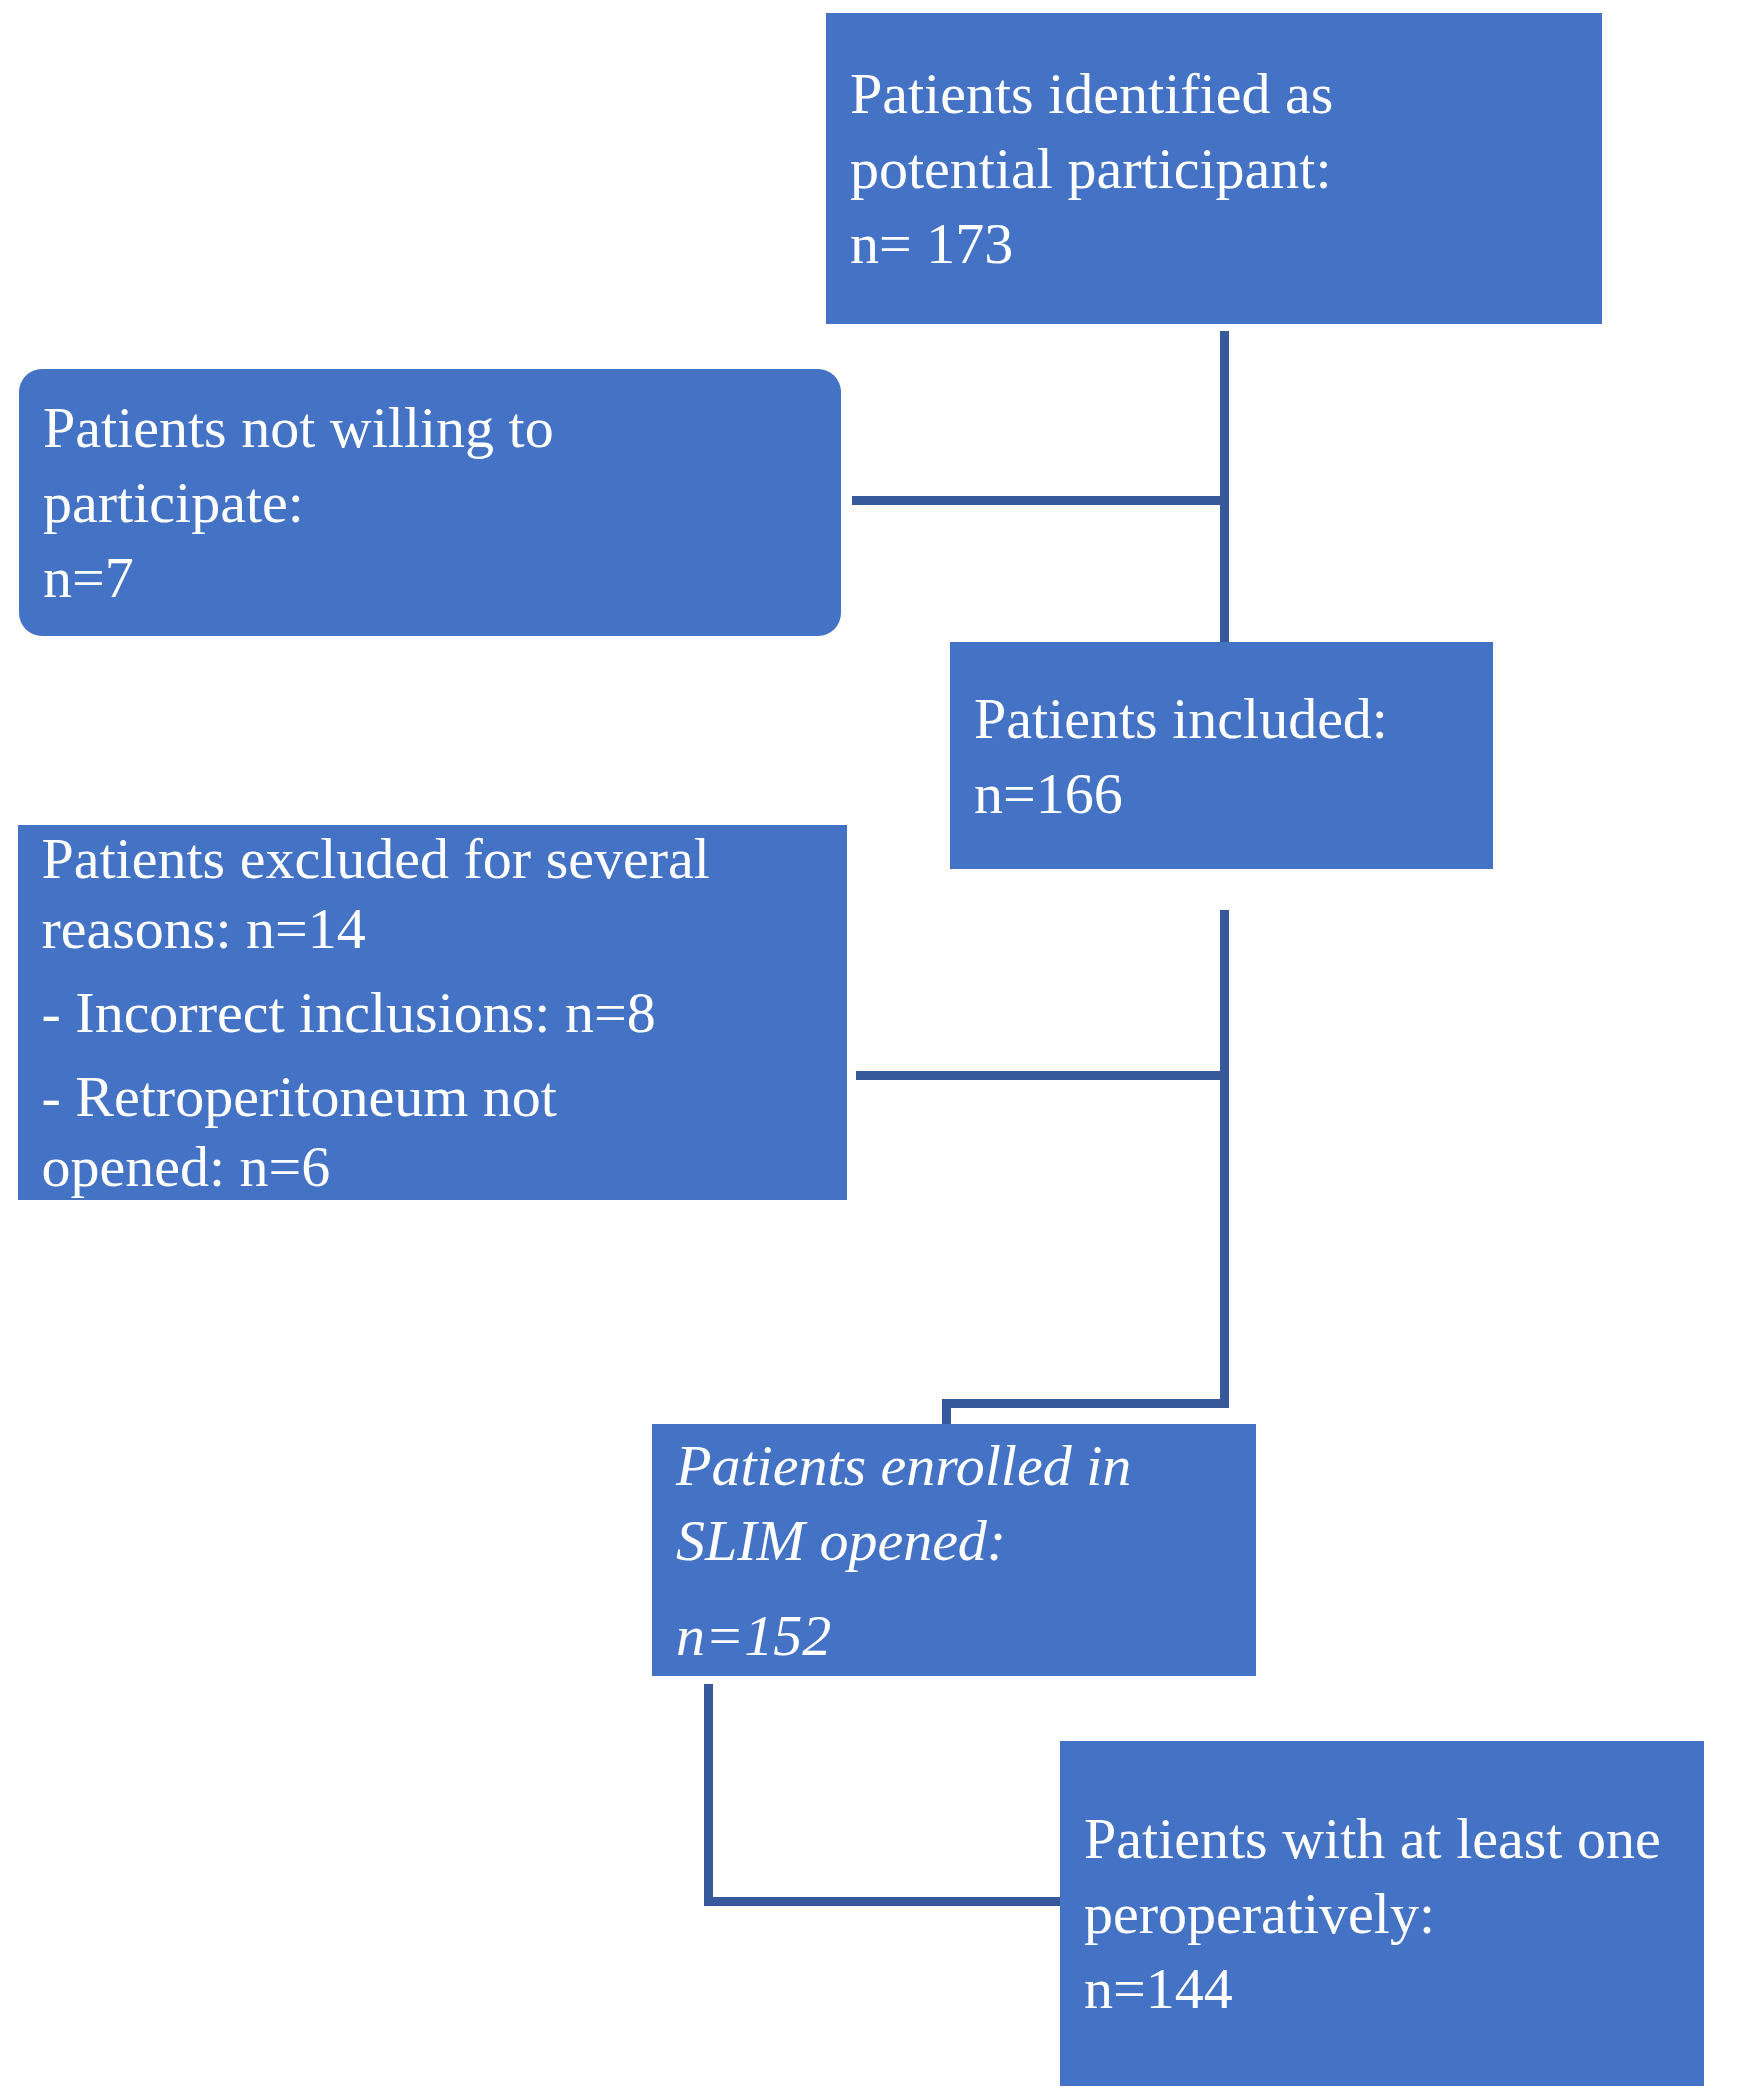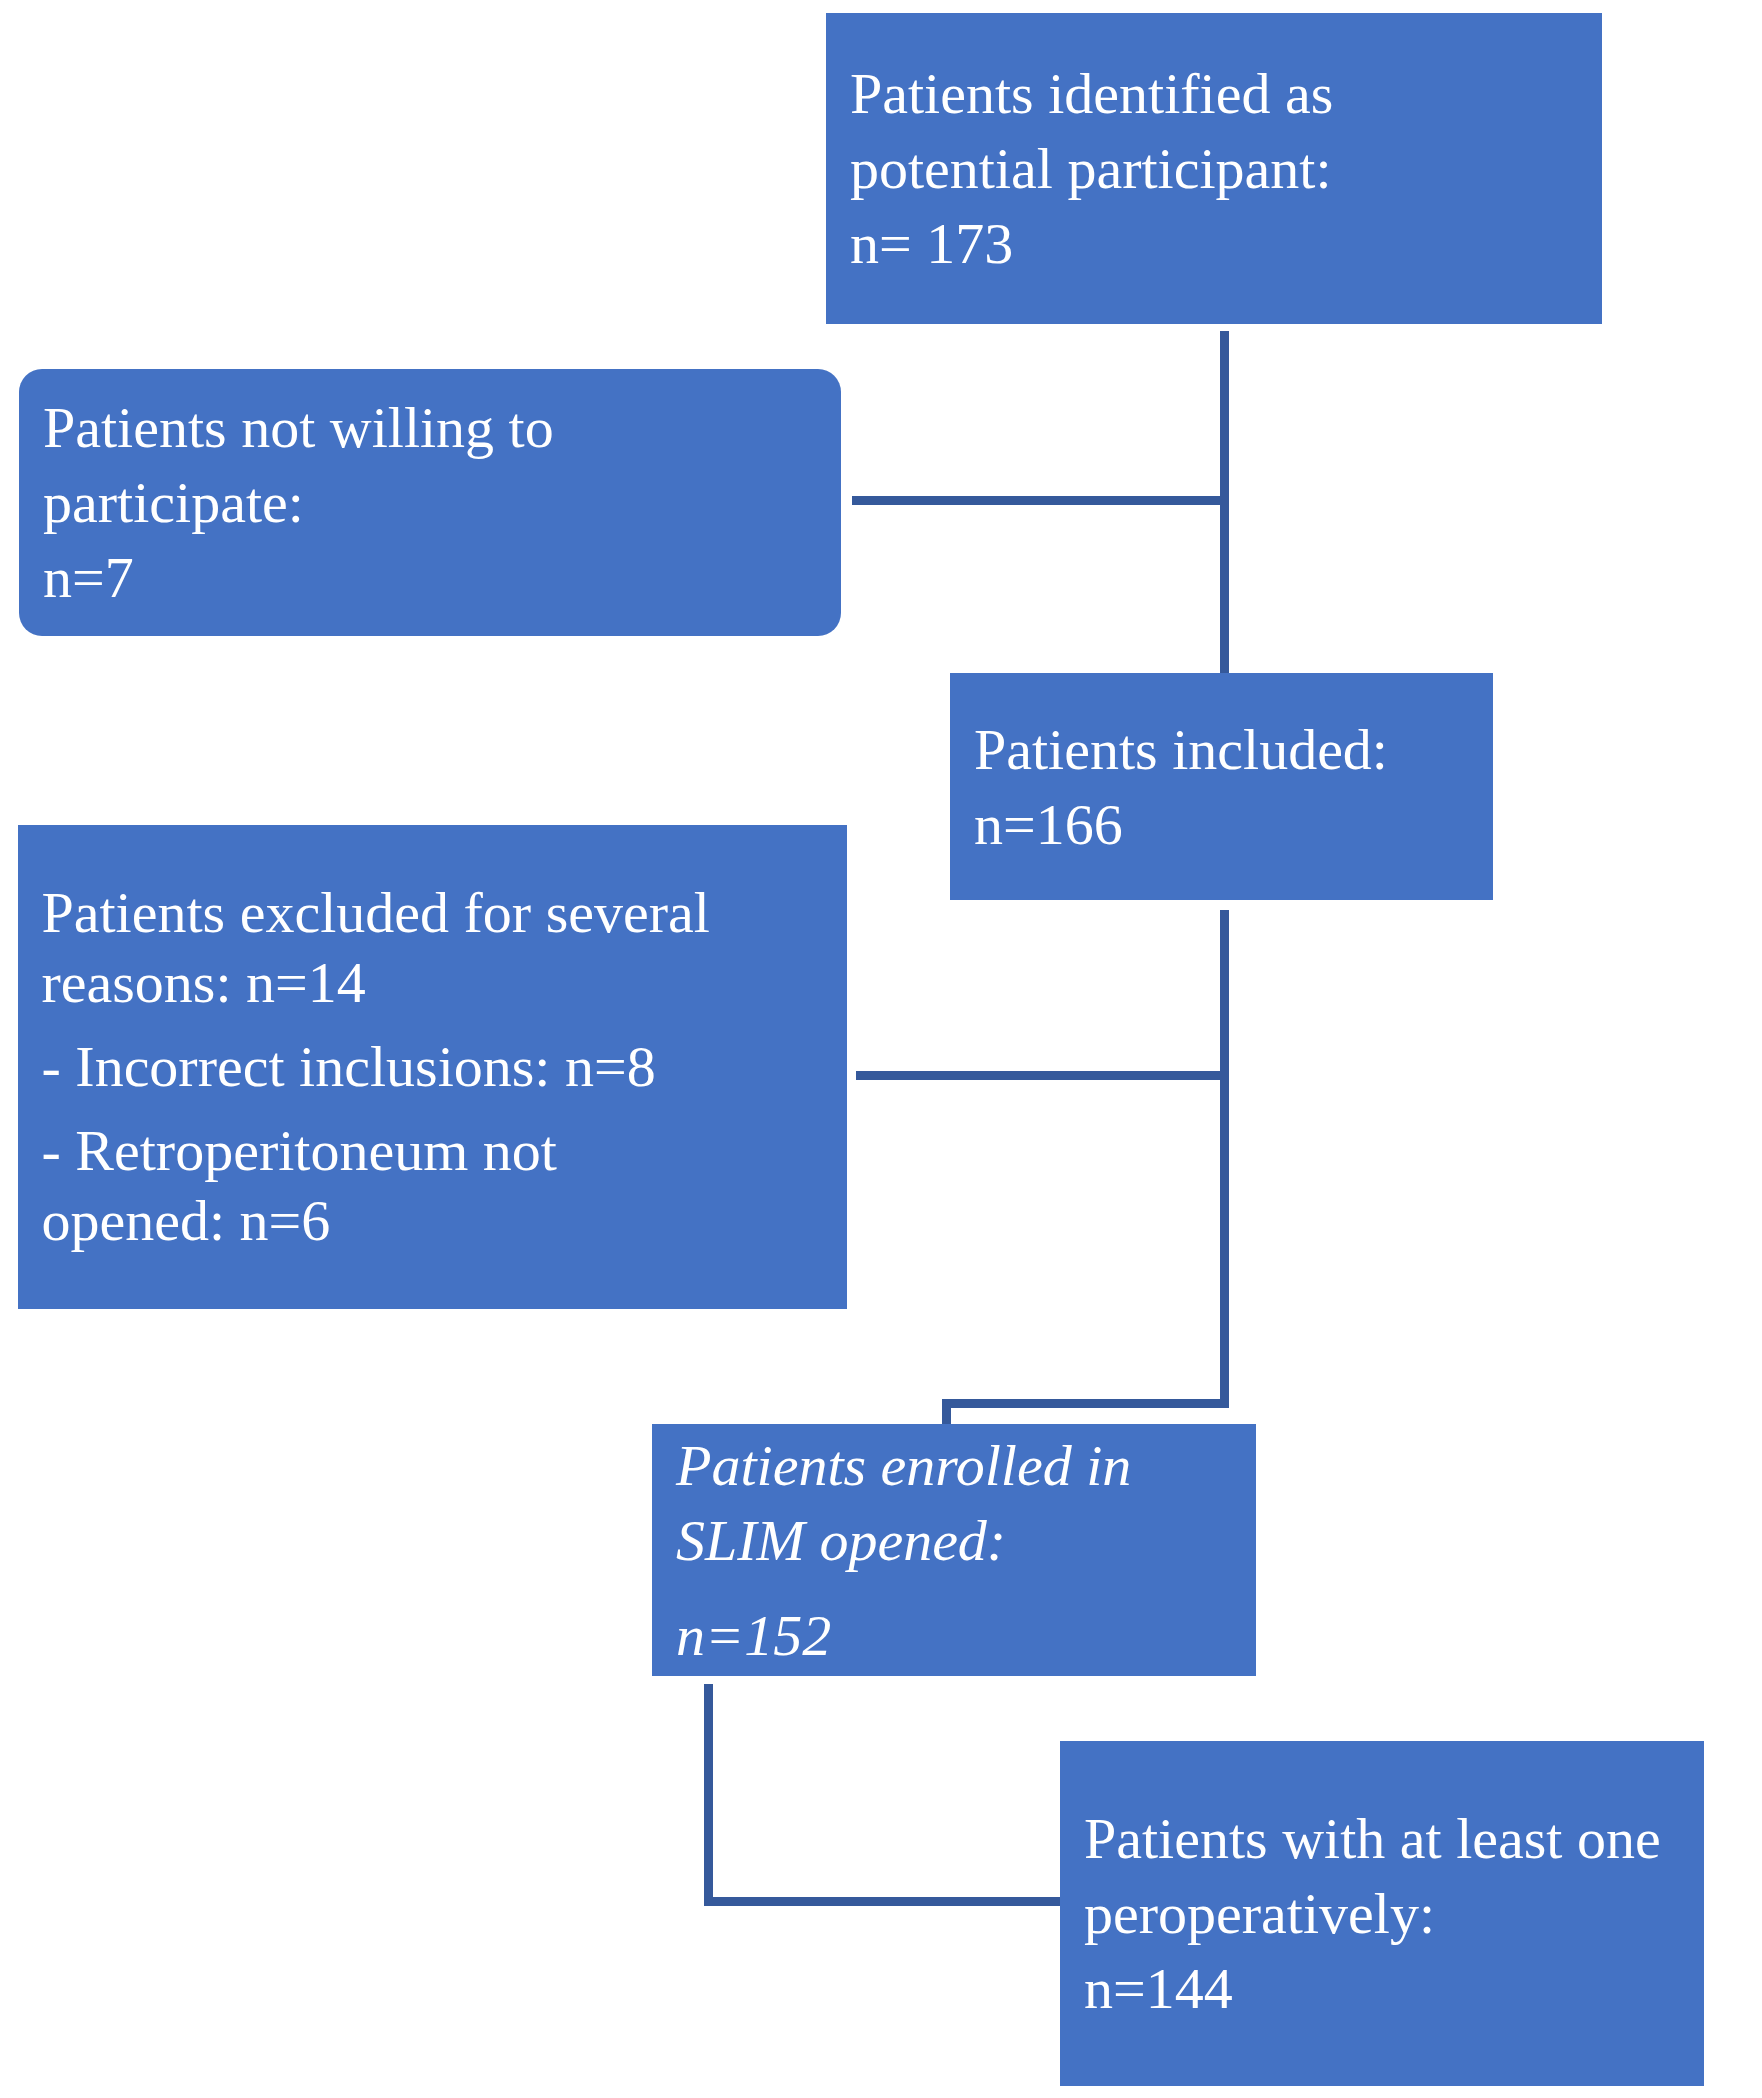--- a/index.html
+++ b/index.html
@@ -31,22 +31,22 @@
     padding-left: 24px;
   }
   .box .line { width: 100%; }
   .conn {
     position: absolute;
     background: var(--connector);
   }
   
   #box-identified { left: 826px;  top: 13px;   width: 776px; height: 311px; }
   #box-notwilling { left: 19px;   top: 369px;  width: 822px; height: 267px; border-radius: 23px; }
-  #box-included   { left: 950px; top: 673px;  width: 543px; height: 227px; }
-  #box-excluded   { left: 17.5px;   top: 825px;  width: 829px; height: 484px; line-height: 70px; }
+  #box-included   { left: 950px; top: 642px;  width: 543px; height: 227px; }
+  #box-excluded   { left: 17.5px;   top: 825px;  width: 829px; height: 375px; line-height: 70px; }
   #box-enrolled   { left: 652px;  top: 1424px; width: 604px; height: 252px; font-style: italic; }
   #box-sln        { left: 1060px; top: 1741px; width: 644px; height: 345px; }
   
   .gap-top    { margin-top: 14px; }
   .gap-top-lg { margin-top: 20px; }
   
   #conn-v1    { left: 1220px; top: 331px;  width: 8.7px;  height: 343px; }
   #conn-h2    { left: 852px;  top: 496px;  width: 377px; height: 8.7px;  }
   #conn-v2    { left: 1220px; top: 910px; width: 8.7px;  height: 498px; }
   #conn-h4    { left: 856px;  top: 1071px; width: 373px; height: 8.7px;  }

